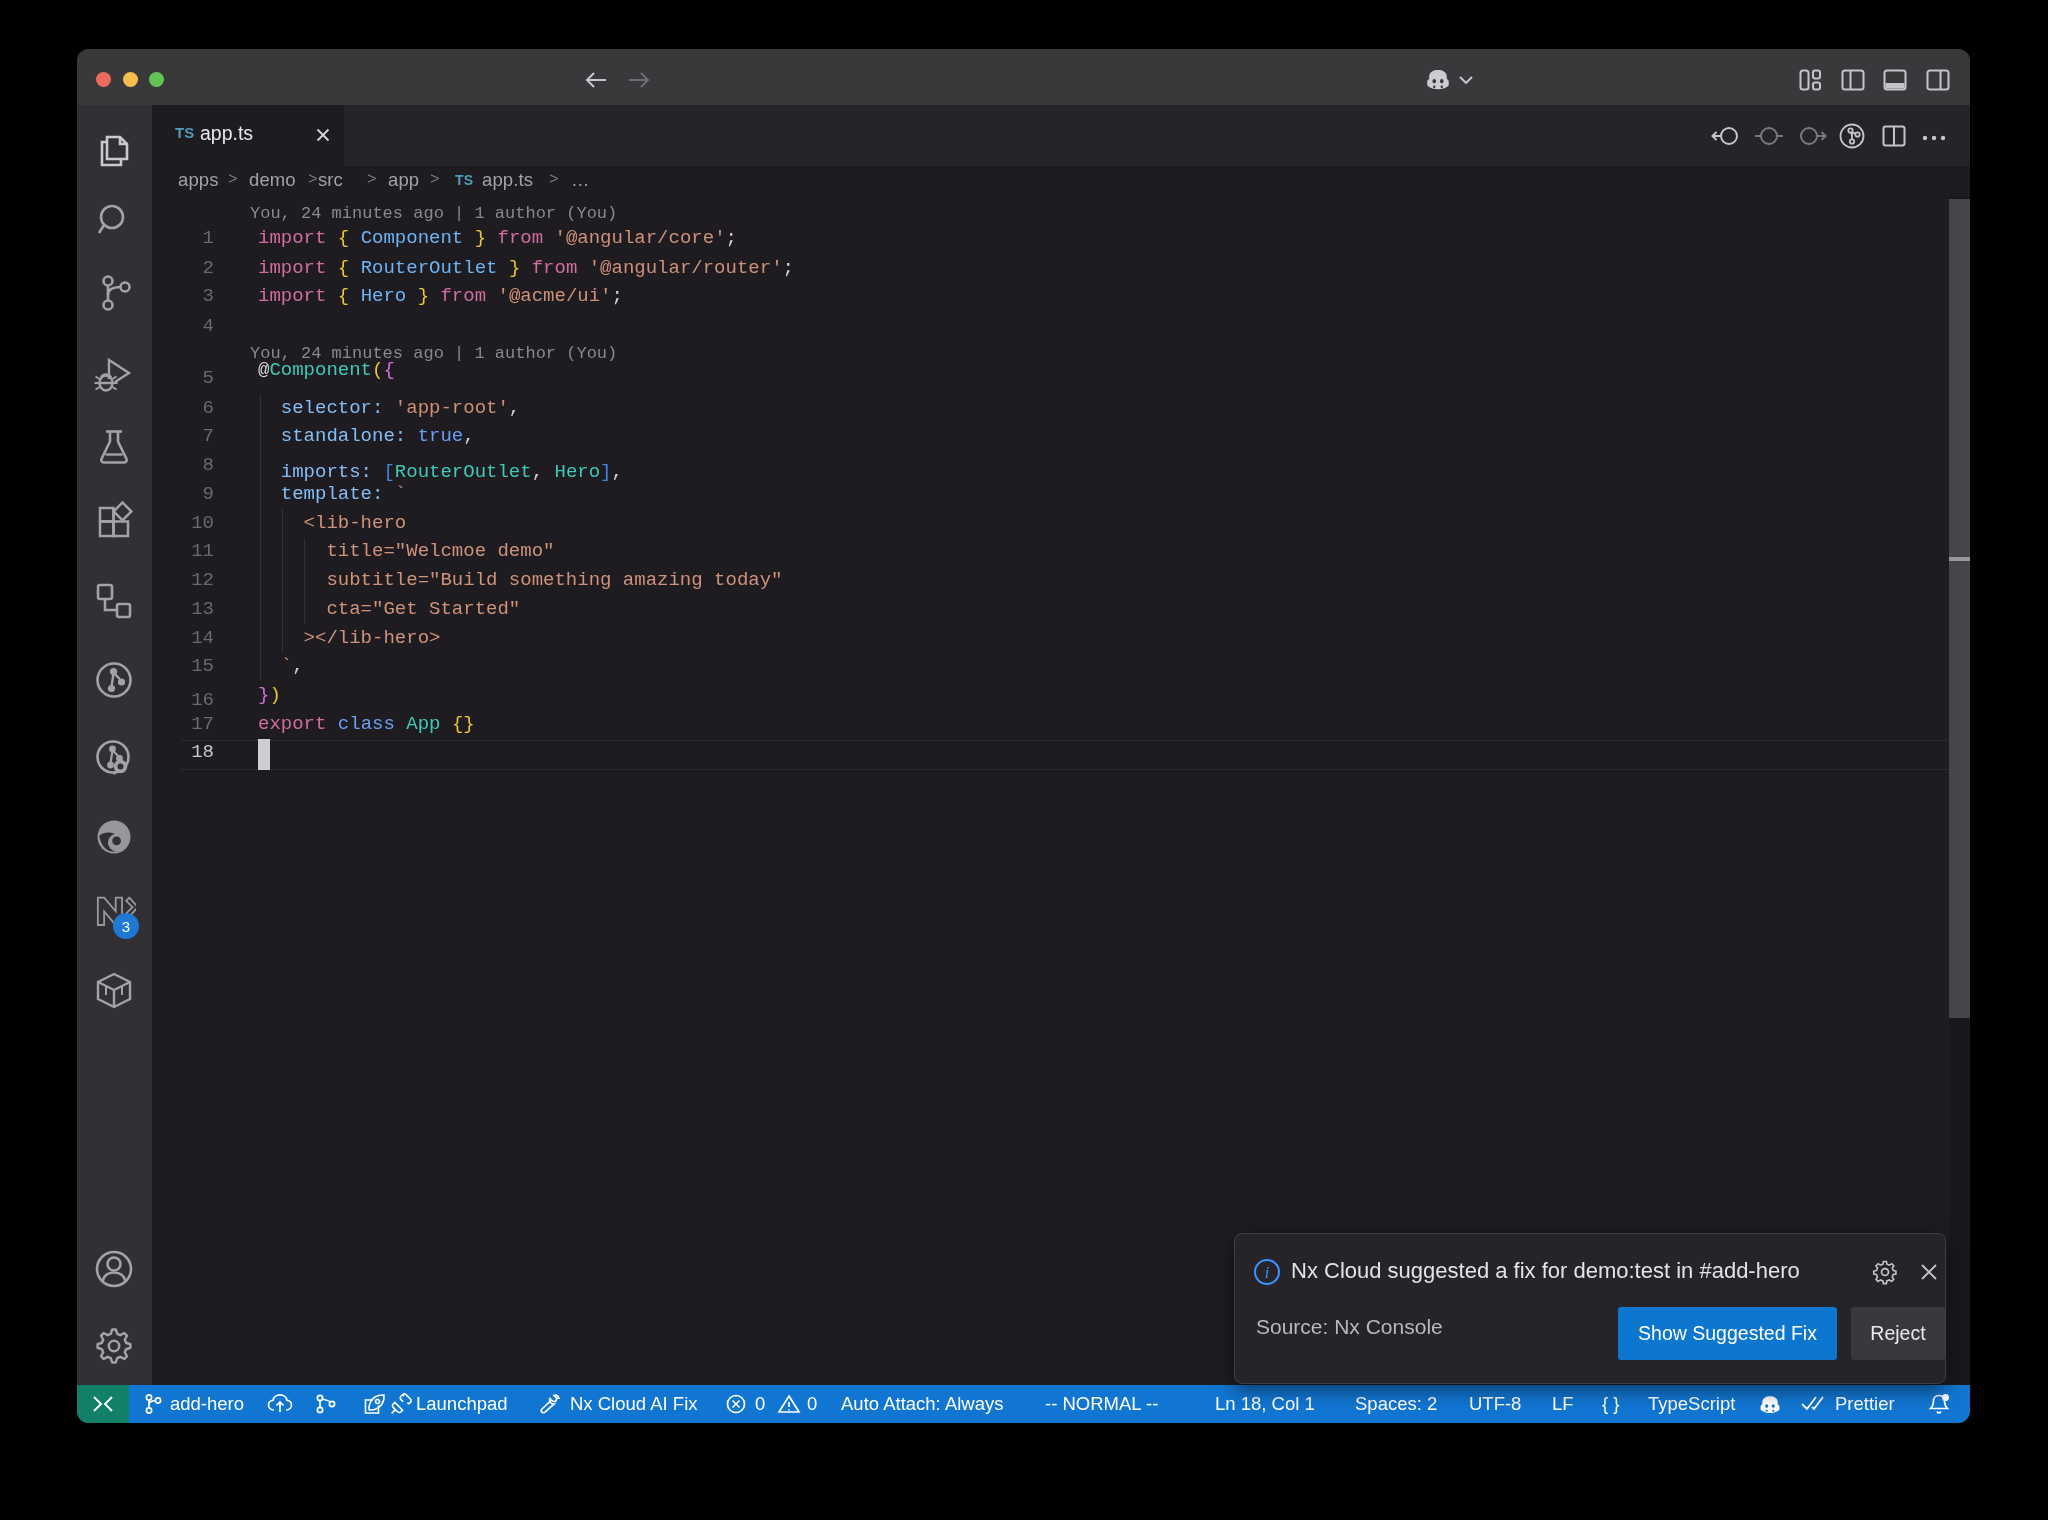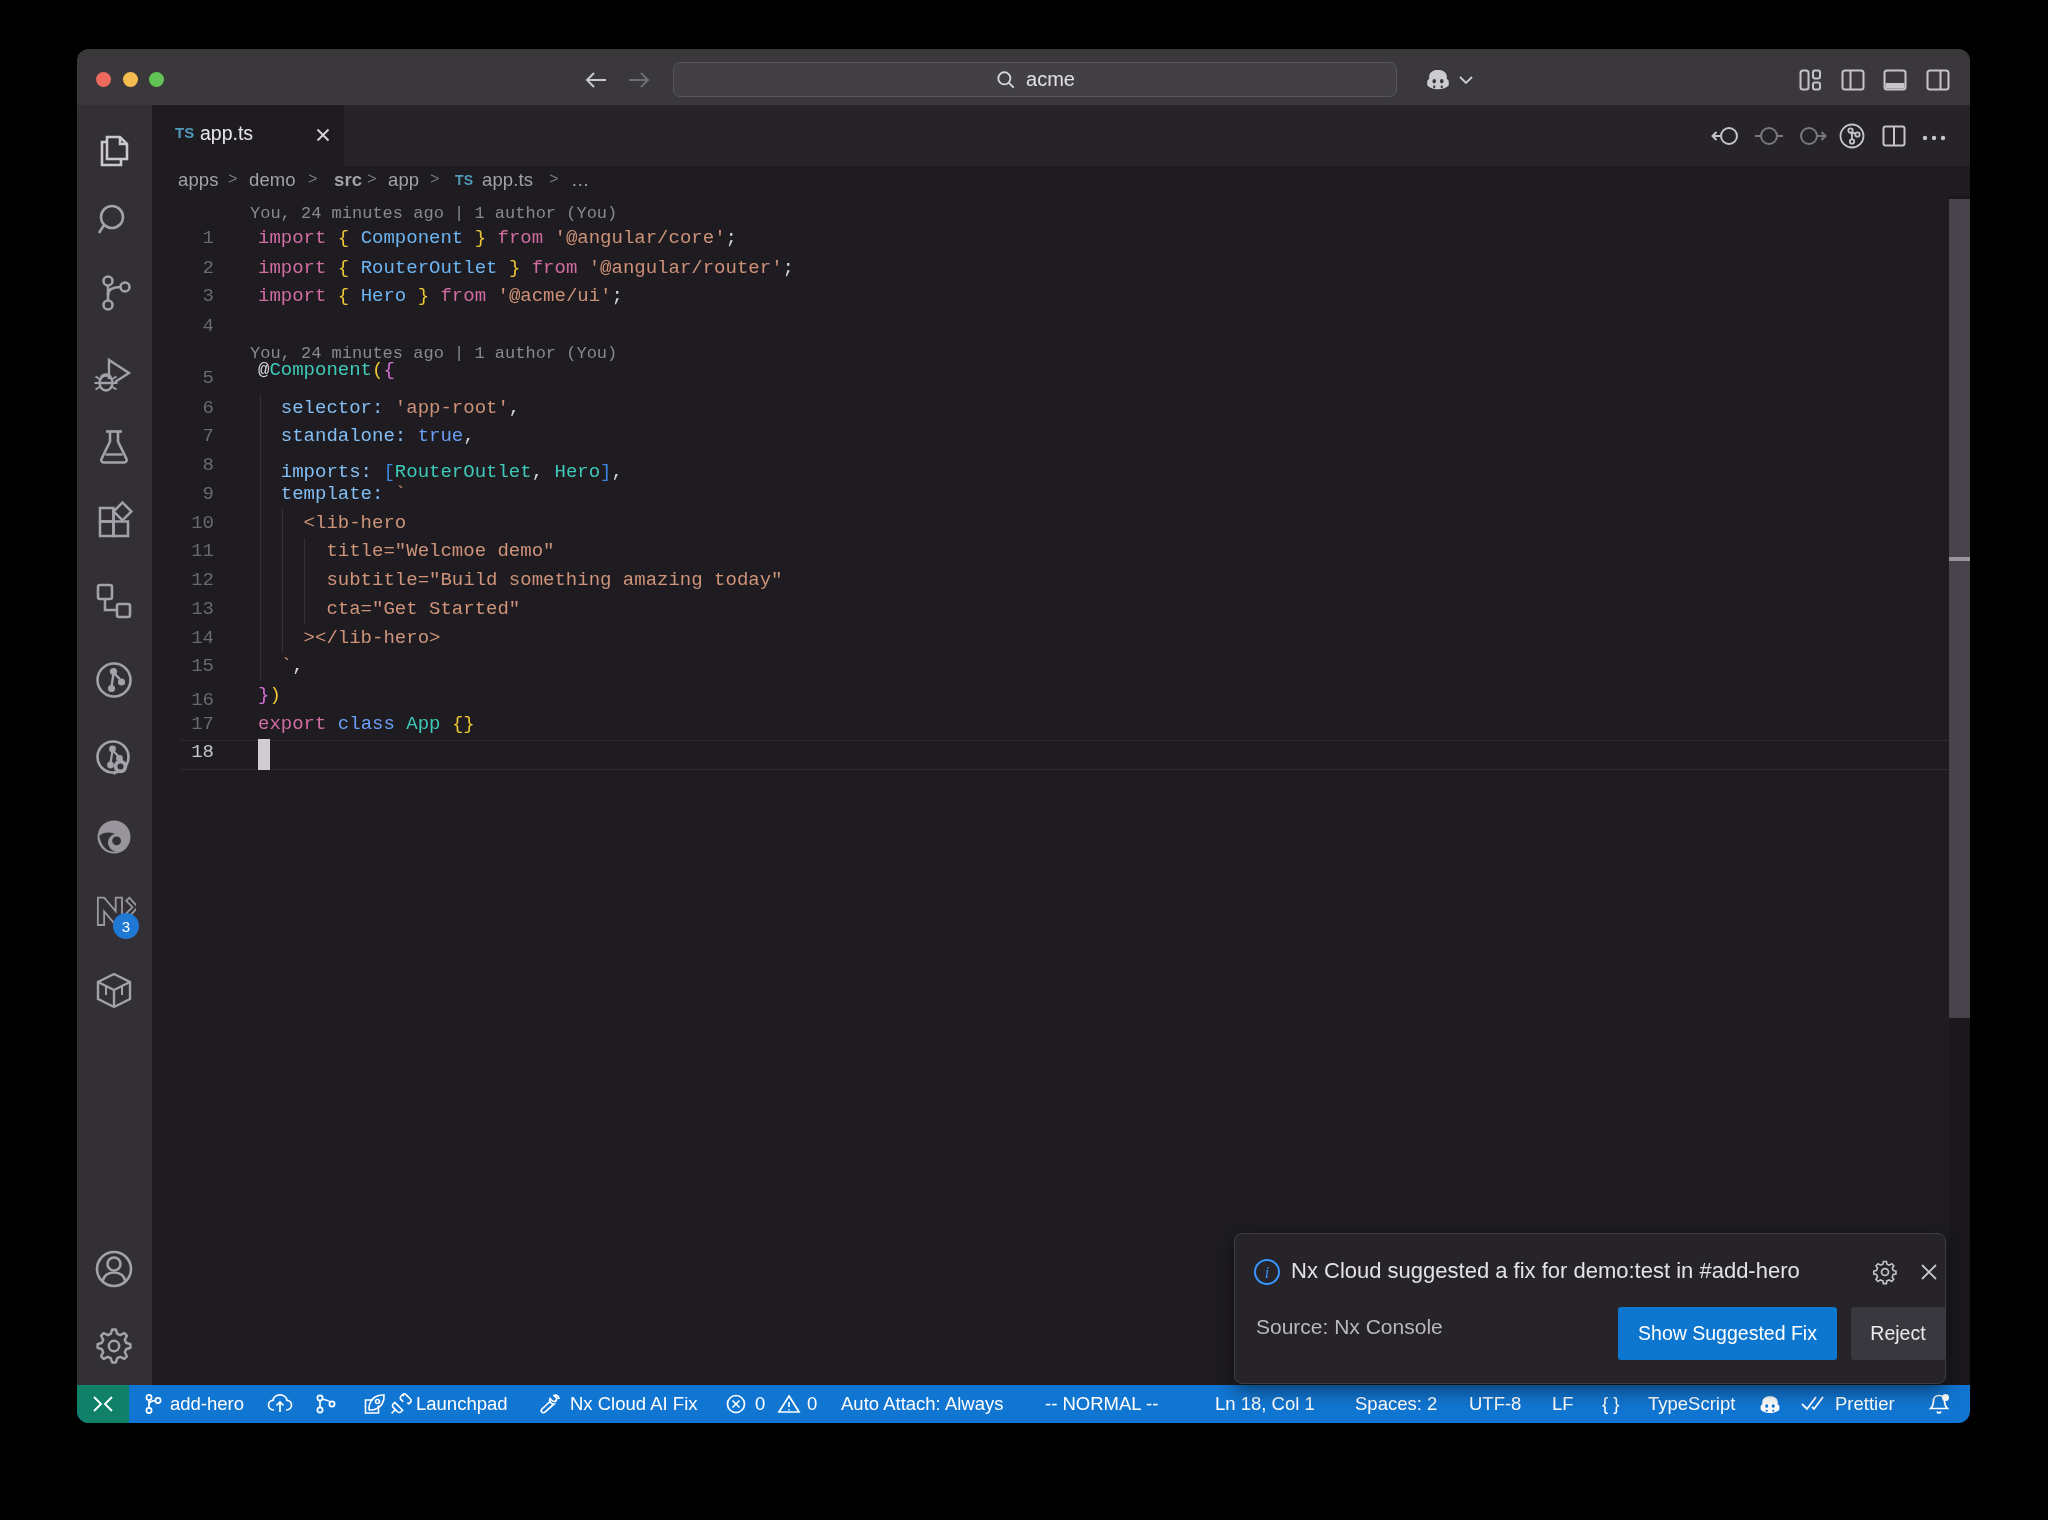--- a/index.html
+++ b/index.html
@@ -55,24 +55,20 @@
   <div class="titlebar">
     <div class="light" style="left:18.5px; background:#ee6a5f;"></div>
     <div class="light" style="left:45.5px; background:#f5bd4f;"></div>
     <div class="light" style="left:72px;  background:#61c454;"></div>
     <svg class="abs" style="left:507px;top:19px;" width="25" height="24" viewBox="0 0 25 24" fill="none" stroke="#c9c7cd" stroke-width="2">
         <path d="M22 12 H4 M10 5 L3 12 L10 19"></path>
       </svg>
     <svg class="abs" style="left:549px;top:19px;" width="25" height="24" viewBox="0 0 25 24" fill="none" stroke="#6f6d74" stroke-width="2">
         <path d="M3 12 H21 M15 5 L22 12 L15 19"></path>
       </svg>
-    <div class="cc"><svg width="22" height="22" viewBox="0 0 20 20" fill="none" stroke="#d8d6da" stroke-width="1.7" style="margin-right:9px;">
-          <circle cx="8.5" cy="8.5" r="5.5"></circle>
-          <path d="M12.8 12.8 L17 17"></path>
-        </svg>acme</div>
 
     <svg class="abs" style="left:1346px;top:17px;" width="30" height="28" viewBox="0 0 24 22" fill="#cdcbd1">
         <path d="M12 3c-3.8 0-6.3 1.6-6.9 4.2-.3 1.2-.2 2.2-.1 3-1 .4-1.6 1.2-1.6 2.2v2.3c0 .4.2.8.5 1 2.2 1.7 5 2.6 8.1 2.6s5.9-.9 8.1-2.6c.3-.2.5-.6.5-1v-2.3c0-1-.6-1.8-1.6-2.2.1-.8.2-1.8-.1-3C18.3 4.6 15.8 3 12 3zm-3 7.2c.8 0 1.4.7 1.4 1.7s-.6 1.7-1.4 1.7-1.4-.7-1.4-1.7.6-1.7 1.4-1.7zm6 0c.8 0 1.4.7 1.4 1.7s-.6 1.7-1.4 1.7-1.4-.7-1.4-1.7.6-1.7 1.4-1.7zM8.2 15.4h1.6v1.9H8.2zm6 0h1.6v1.9h-1.6z"></path>
       </svg>
     <svg class="abs" style="left:1381px;top:25px;" width="16" height="12" viewBox="0 0 16 12" fill="none" stroke="#cdcbd1" stroke-width="1.8">
         <path d="M2 3 L8 9 L14 3"></path>
       </svg>
 
     <svg class="abs" style="left:1722px;top:20px;" width="23" height="22" viewBox="0 0 23 22" fill="none" stroke="#c6c4ca" stroke-width="2">
         <rect x="1.5" y="1.5" width="8" height="19" rx="2.5"></rect>
@@ -228,21 +224,21 @@
         <circle cx="12" cy="3" r="2.2"></circle>
         <circle cx="21" cy="3" r="2.2"></circle>
       </svg>
   </div>
 
   <div class="crumbs">
     <span style="left:26px;">apps</span>
       <span class="chev" style="left:76px;">&gt;</span>
     <span style="left:97px;">demo</span>
       <span class="chev" style="left:156px;">&gt;</span>
-    <span style="left:182px;font-weight:bold;">src</span>
+    <span style="left:166px;">src</span>
       <span class="chev" style="left:215px;">&gt;</span>
     <span style="left:236px;">app</span>
       <span class="chev" style="left:278px;">&gt;</span>
     <span style="left:303px;color:#519aba;font-size:14px;font-weight:bold;">TS</span>
     <span style="left:330px;">app.ts</span>
       <span class="chev" style="left:397px;">&gt;</span>
     <span style="left:419px;">…</span>
   </div>
 
   <div class="code" id="code">

